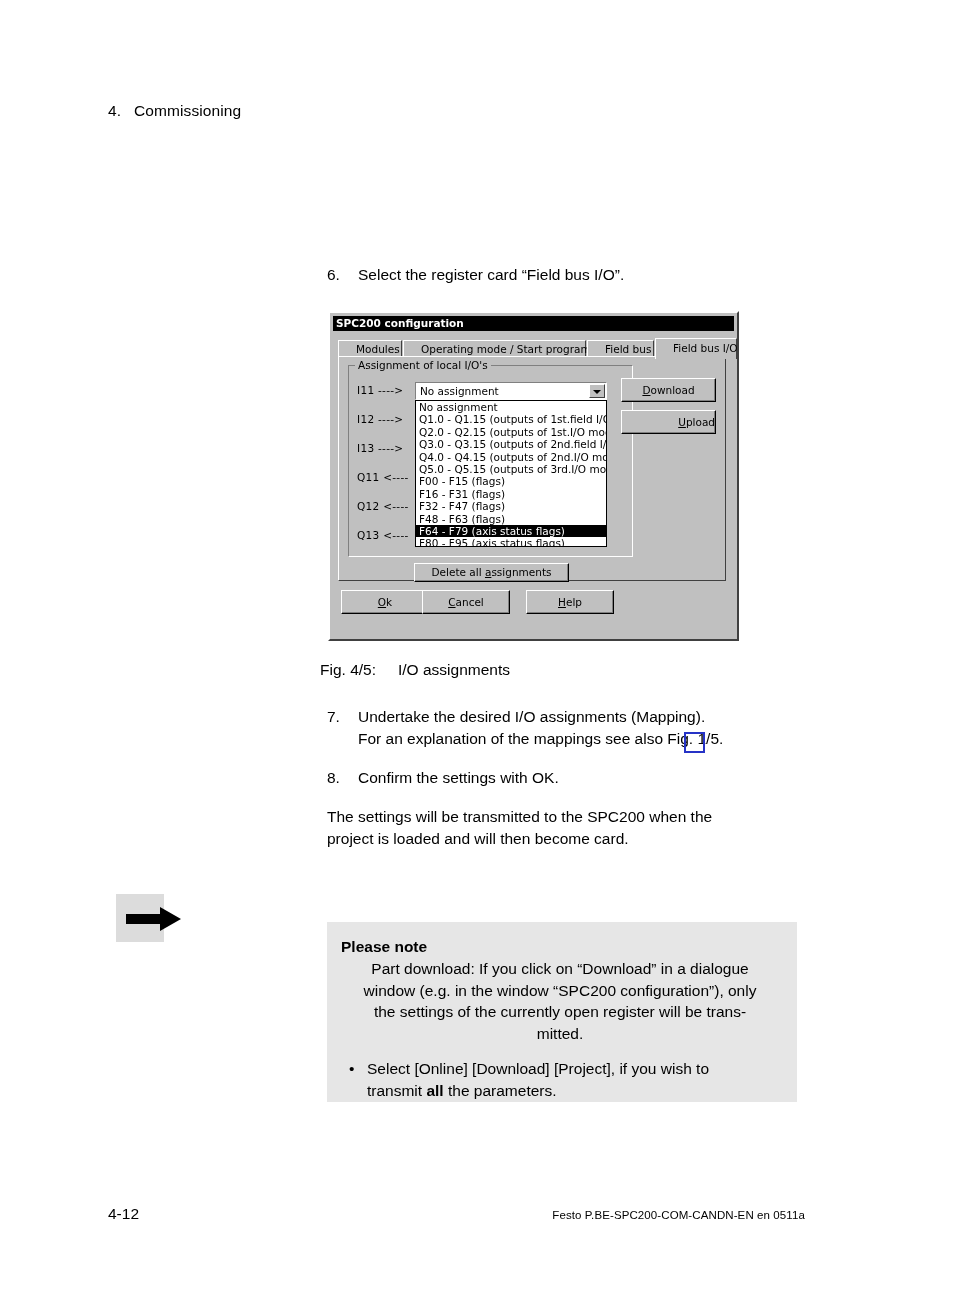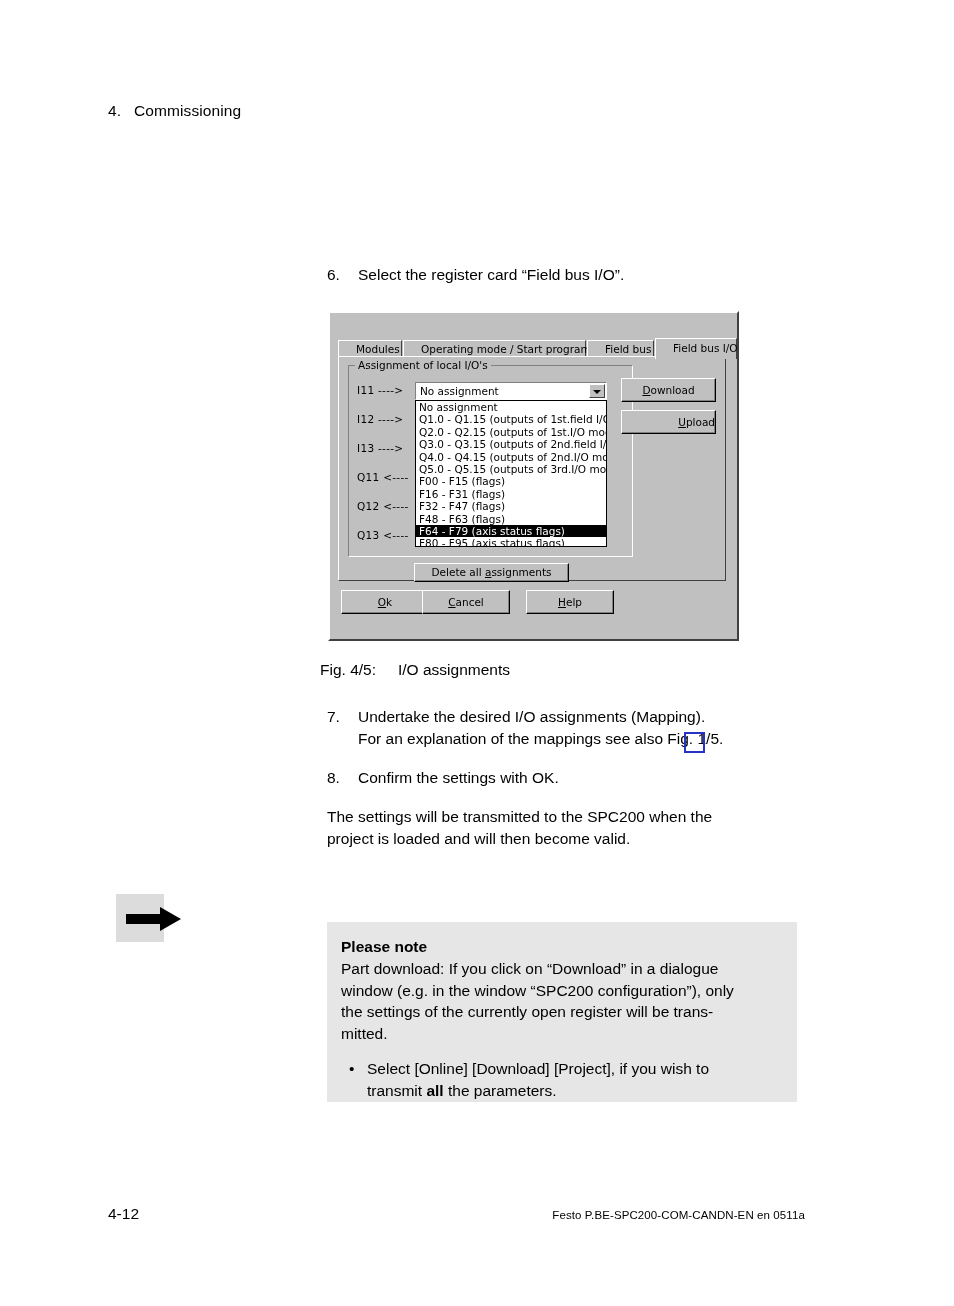--- a/index.html
+++ b/index.html
@@ -312,20 +312,21 @@
     margin-top: 44px;
   }
   .note-title {
     font-size: 15.5px;
     font-weight: bold;
     line-height: 22px;
   }
   .note-para {
     font-size: 15.5px;
     line-height: 21.5px;
+    text-align: center;
   }
   .note-bullet {
     position: relative;
     font-size: 15.5px;
     line-height: 21.5px;
     padding-left: 26px;
     margin-top: 14px;
   }
   .note-bullet .dot {
     position: absolute;
@@ -370,20 +371,23 @@
 
   <div class="body-col" style="top:264px;">
     <div class="step">
       <span class="marker">6.</span>
       <span>Select the register card “Field bus I/O”.</span>
     </div>
   </div>
 
   <div class="dialog">
 
+    <div class="titlebar">
+      <span>SPC200 configuration</span>
+    </div>
 
     <div class="tabstrip">
       <div class="tab" style="left:0px; width:64px;">
         <span>Modules</span>
       </div>
       <div class="tab" style="left:65px; width:183px;">
         <span>Operating mode / Start programs</span>
       </div>
       <div class="tab" style="left:249px; width:67px;">
         <span>Field bus</span>
@@ -454,21 +458,21 @@
   <div class="body-col" style="top:767px;">
     <div class="step">
       <span class="marker">8.</span>
       <span>Confirm the settings with OK.</span>
     </div>
   </div>
 
   <div class="body-col" style="top:806px;">
     <div class="plain-para">
       <span>The settings will be transmitted to the SPC200 when the</span><br>
-      <span>project is loaded and will then become valid.</span>
+      <span>project is loaded and will then become card.</span>
     </div>
   </div>
 
   <div class="arrow-icon">
     <svg width="56" height="26" viewBox="0 0 56 26" xmlns="http://www.w3.org/2000/svg">
       <path d="M0 8 H34 V1 L55 13 L34 25 V18 H0 Z" fill="#000000"></path>
     </svg>
   </div>
 
   <div class="note-box">

